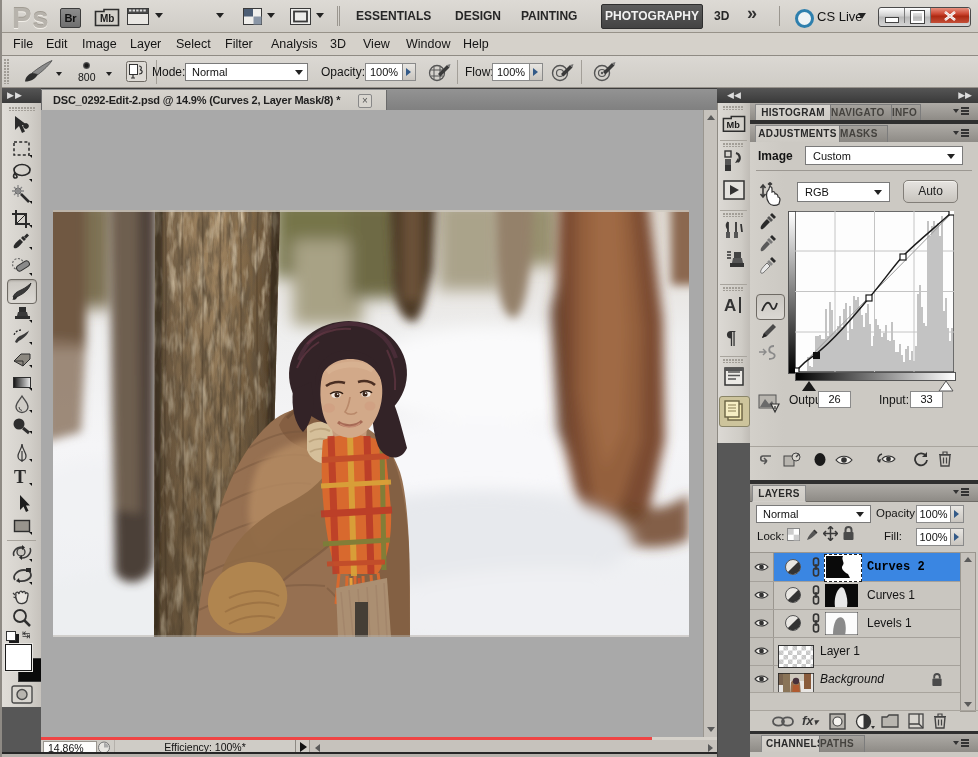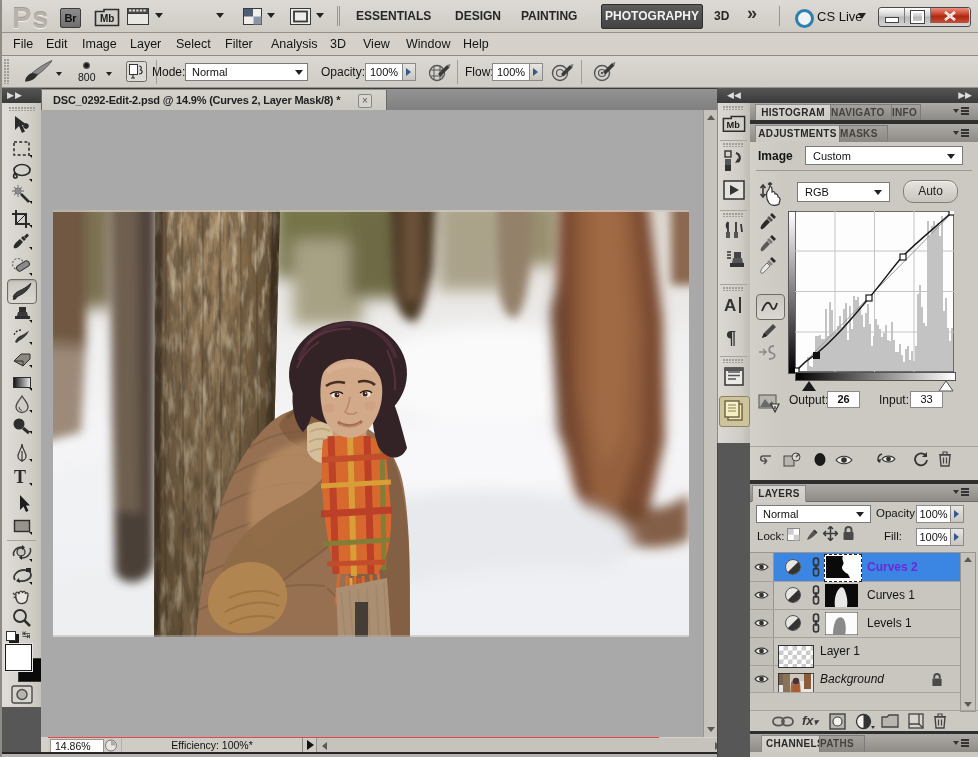--- a/index.html
+++ b/index.html
@@ -519,21 +519,21 @@
       </g>
     </svg>
     </div>
   </div>
 
   <div class="abs" style="left:662px;top:22px;width:14px;height:627px;background:#c6c2bc;border-left:1px solid #9a968f;">
     <div class="abs" style="left:3px;top:5px;width:0;height:0;border-left:4px solid transparent;border-right:4px solid transparent;border-bottom:5px solid #5a5a5a;"></div>
     <div class="abs" style="left:3px;bottom:5px;width:0;height:0;border-left:4px solid transparent;border-right:4px solid transparent;border-top:5px solid #5a5a5a;"></div>
   </div>
 
-  <div class="abs" style="left:7px;top:649px;width:611px;height:15px;background:#cfccc6;border-top:1px solid #ef4444;">
+  <div class="abs" style="left:0;top:649px;width:611px;height:15px;background:#cfccc6;border-top:3px solid #ef4444;">
     <div class="abs" style="left:2px;top:1px;width:48px;height:12px;background:#fdfdfc;border:1px solid #9a968f;font-size:10.5px;color:#111;padding-left:4px;line-height:12px;">14.86%</div>
     <svg class="abs" style="left:56px;top:1px;" width="14" height="13" viewBox="0 0 14 13">
           <circle cx="7" cy="6.5" r="5.5" fill="#e8e6e2" stroke="#777"></circle>
           <path d="M7 6.5 L7 2 A4.5 4.5 0 0 1 11.5 6.5 Z" fill="#aaa"></path>
         </svg>
     <div class="abs" style="left:73px;top:0px;width:180px;height:14px;border-left:1px solid #b5b1ab;border-right:1px solid #8d8983;font-size:10.5px;color:#111;text-align:center;line-height:14px;">Efficiency: 100%*</div>
     <div class="abs" style="left:259px;top:2px;width:0;height:0;border-top:5px solid transparent;border-bottom:5px solid transparent;border-left:7px solid #111;"></div>
 
     <div class="abs" style="left:268px;top:0;width:408px;height:15px;background:#c6c2bc;border-left:1px solid #9a968f;">
       <div class="abs" style="left:5px;top:4px;width:0;height:0;border-top:4px solid transparent;border-bottom:4px solid transparent;border-right:5px solid #5a5a5a;"></div>
@@ -646,21 +646,21 @@
 
     <svg class="abs" style="left:8px;top:38px;" width="24" height="26" viewBox="0 0 24 26">
       <path d="M5 5 L5 17 M2.5 8 L5 5 L7.5 8 M2.5 14 L5 17 L7.5 14" stroke="#3a3a3a" stroke-width="1.6" fill="none"></path>
       <path d="M12 8 L12 2.5 M12 2.5 L10 4.5 M12 2.5 L14 4.5" stroke="#3a3a3a" stroke-width="1.4" fill="none"></path>
       <path d="M11 9 C11 6 14 6 14 9 L14 12 C16 11 17 12 17 14 C19 13.5 20 15 20 17 C21 17 22 18 22 20 L21 24 C18 26 13 26 11 23 C9 20 8 16 9 12 Z" fill="#fff" stroke="#333" stroke-width="1.2"></path>
     </svg>
     <div class="dd" style="left:47px;top:40px;width:91px;height:18px;">
           <span style="position:absolute;left:7px;top:3px;">RGB</span>
           <span class="arr" style="right:7px;"></span>
         </div>
-    <div class="abs" style="left:153px;top:38px;width:53px;height:21px;background:linear-gradient(#e6e4e0,#c8c4be);border:1px solid #827e78;border-radius:10px;font-size:12px;color:#222;text-align:center;line-height:21px;box-shadow:inset 0 1px 0 #f4f2ee;">Auto</div>
+    <div class="abs" style="left:153px;top:38px;width:53px;height:21px;background:linear-gradient(#e6e4e0,#c8c4be);border:1px solid #827e78;border-radius:5px;font-size:12px;color:#222;text-align:center;line-height:21px;box-shadow:inset 0 1px 0 #f4f2ee;">Auto</div>
 
     <svg class="abs" style="left:9px;top:70px;" width="18" height="19" viewBox="0 0 18 19">
           <path d="M2 17 C1 15 2 13 8 7 L11 10 C5 16 4 18 2 17 Z" fill="#2a2a2a"></path>
           <path d="M8 6 L12 10 L14 8 L10 4 Z" fill="#555"></path>
           <path d="M11 3 L15 7 L17 5 L13 1 Z" fill="#2a2a2a"></path>
         </svg>
     <svg class="abs" style="left:9px;top:92px;" width="18" height="19" viewBox="0 0 18 19">
           <path d="M2 17 C1 15 2 13 8 7 L11 10 C5 16 4 18 2 17 Z" fill="#5a5a5a"></path>
           <path d="M8 6 L12 10 L14 8 L10 4 Z" fill="#777"></path>
           <path d="M11 3 L15 7 L17 5 L13 1 Z" fill="#2a2a2a"></path>
@@ -707,21 +707,21 @@
       <path d="M151 1 L158 11 L144 11 Z" fill="#fff" stroke="#555" stroke-width="1"></path>
     </svg>
 
     <svg class="abs" style="left:8px;top:252px;" width="22" height="20" viewBox="0 0 22 20">
       <rect x="1" y="1" width="17" height="13" fill="#b8b5af" stroke="#555"></rect>
       <path d="M2 13 L7 5 L11 10 L14 7 L17 13 Z" fill="#6a6a6a"></path>
       <path d="M13 10 L21 10 L17 18 Z" fill="#e8e6e0" stroke="#333" stroke-width="1.2"></path>
       <path d="M17 12 L17 15 M17 16.2 L17 17" stroke="#333" stroke-width="1.3"></path>
     </svg>
     <div class="tx" style="left:39px;top:251px;font-size:12px;">Output:</div>
-    <div class="num" style="left:77px;top:249px;width:31px;height:15px;line-height:15px;font-weight:bold;">26</div>
+    <div class="num" style="left:68px;top:249px;width:31px;height:15px;line-height:15px;">26</div>
     <div class="tx" style="left:129px;top:251px;font-size:12px;">Input:</div>
     <div class="num" style="left:160px;top:249px;width:31px;height:15px;line-height:15px;">33</div>
 
     <div class="abs" style="left:0;top:304px;width:228px;height:1px;background:#a8a49d;"></div>
     <svg class="abs" style="left:7px;top:312px;" width="16" height="14" viewBox="0 0 16 14">
           <path d="M14 2 L6 2 C3 2 3 7 6 7 L10 7 M10 7 L7 4 M10 7 L7 10" stroke="#555" stroke-width="1.6" fill="none"></path>
         </svg>
     <svg class="abs" style="left:33px;top:310px;" width="18" height="16" viewBox="0 0 18 16">
           <rect x="1" y="4" width="10" height="10" fill="#b8b5af" stroke="#444"></rect>
           <circle cx="13" cy="5" r="4" fill="#d8d5cf" stroke="#444"></circle>
@@ -869,21 +869,21 @@
             <rect x="0" y="0" width="5" height="12" fill="#7a6450"></rect>
             <rect x="5" y="0" width="7" height="23" fill="#8a7458"></rect>
             <rect x="26" y="0" width="7" height="16" fill="#8a5c3c"></rect>
             <rect x="12" y="0" width="14" height="8" fill="#cfc9bd"></rect>
             <path d="M13 9 C16 6 21 6 22 10 L23 23 L12 23 Z" fill="#96704e"></path>
             <circle cx="18" cy="8" r="3.2" fill="#46303a"></circle>
             <path d="M15 12 L21 12 L22 23 L14 23 Z" fill="#b05a30"></path>
             <rect x="0" y="0" width="36" height="23" fill="none" stroke="#222" stroke-width="1.5"></rect>
           </svg>
 
-      <div class="tx" style="left:117px;top:7px;font-size:12px;font-weight:bold;color:#6d28d9;">Curves 2</div>
+      <div class="tx" style="left:117px;top:7px;font-size:12px;font-weight:bold;color:#000000;font-family:Liberation Mono, monospace;">Curves 2</div>
       <div class="tx" style="left:117px;top:35px;font-size:12px;">Curves 1</div>
       <div class="tx" style="left:117px;top:63px;font-size:12px;">Levels 1</div>
       <div class="tx" style="left:70px;top:91px;font-size:12px;">Layer 1</div>
       <div class="tx" style="left:70px;top:119px;font-size:12px;font-style:italic;">Background</div>
       <svg class="abs" style="left:181px;top:120px;" width="12" height="14" viewBox="0 0 13 15">
             <rect x="1.5" y="6" width="10" height="8" rx="1" fill="#4a4a4a"></rect>
             <path d="M3.5 6 L3.5 4 A3 3 0 0 1 9.5 4 L9.5 6" stroke="#4a4a4a" stroke-width="2" fill="none"></path>
           </svg>
     </div>
     <div class="abs" style="left:0;top:208px;width:210px;height:18px;background:#c9c6c0;border-top:1px solid #a8a49d;"></div>

